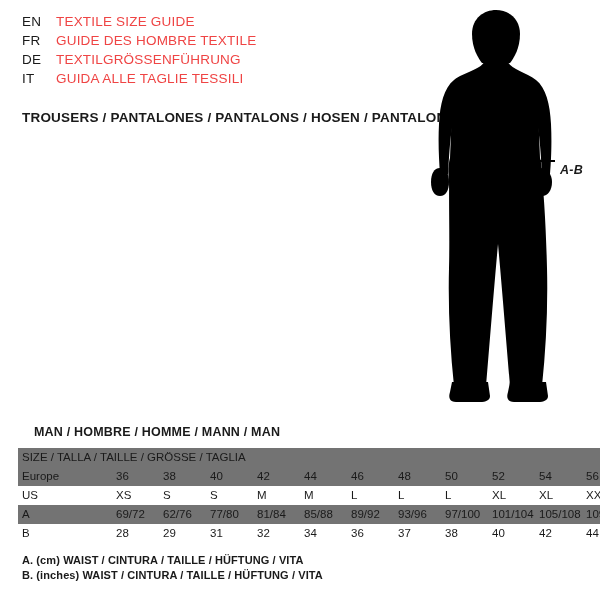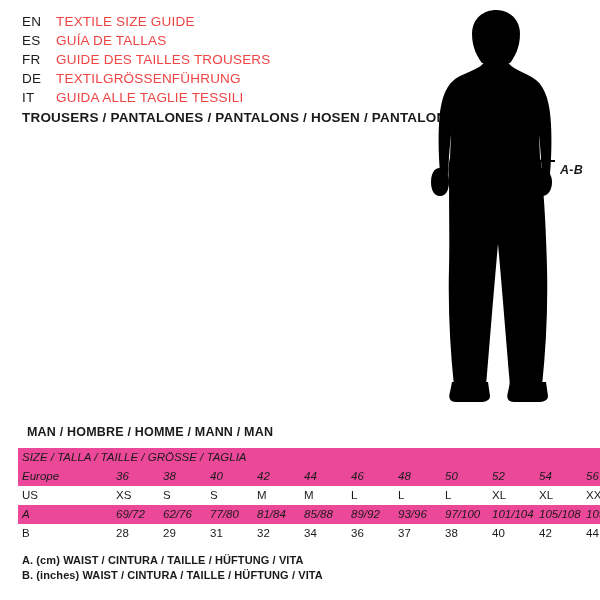--- a/index.html
+++ b/index.html
@@ -74,38 +74,37 @@
   .table-section {
     position: absolute;
     left: 18px;
     top: 425px;
     width: 566px;
   }
   .section-label {
     font-size: 12.5px;
     font-weight: bold;
     letter-spacing: 0.2px;
-    margin: 0 0 9px 9px;
+    margin: 0 0 9px 16px;
   }
   table.size-table {
     border-collapse: collapse;
     width: 566px;
     font-size: 11.5px;
     table-layout: fixed;
   }
   table.size-table td {
     padding: 3px 0 3px 4px;
     text-align: left;
     white-space: nowrap;
     line-height: 13px;
   }
   tr.row-head td,
   tr.row-a td {
-    background: #ec4899;
-    font-style: italic;
+    background: #737373;
   }
   tr.row-us td,
   tr.row-b td {
     background: #ffffff;
   }
   td.col-label { width: 90px; }
   td.col-val { width: 43px; }
 
   .footnotes {
     position: absolute;
@@ -120,26 +119,22 @@
 </style>
 </head>
 <body>
 
 <div class="lang-block">
   <div class="lang-row">
     <span class="lang-code">EN</span>
     <span class="lang-title">TEXTILE SIZE GUIDE</span>
   </div>
   <div class="lang-row">
-    <span class="lang-code">ES</span>
-    <span class="lang-title">GUÍA DE TALLAS</span>
-  </div>
-  <div class="lang-row">
     <span class="lang-code">FR</span>
-    <span class="lang-title">GUIDE DES TAILLES TROUSERS</span>
+    <span class="lang-title">GUIDE DES HOMBRE TEXTILE</span>
   </div>
   <div class="lang-row">
     <span class="lang-code">DE</span>
     <span class="lang-title">TEXTILGRÖSSENFÜHRUNG</span>
   </div>
   <div class="lang-row">
     <span class="lang-code">IT</span>
     <span class="lang-title">GUIDA ALLE TAGLIE TESSILI</span>
   </div>
 </div>

